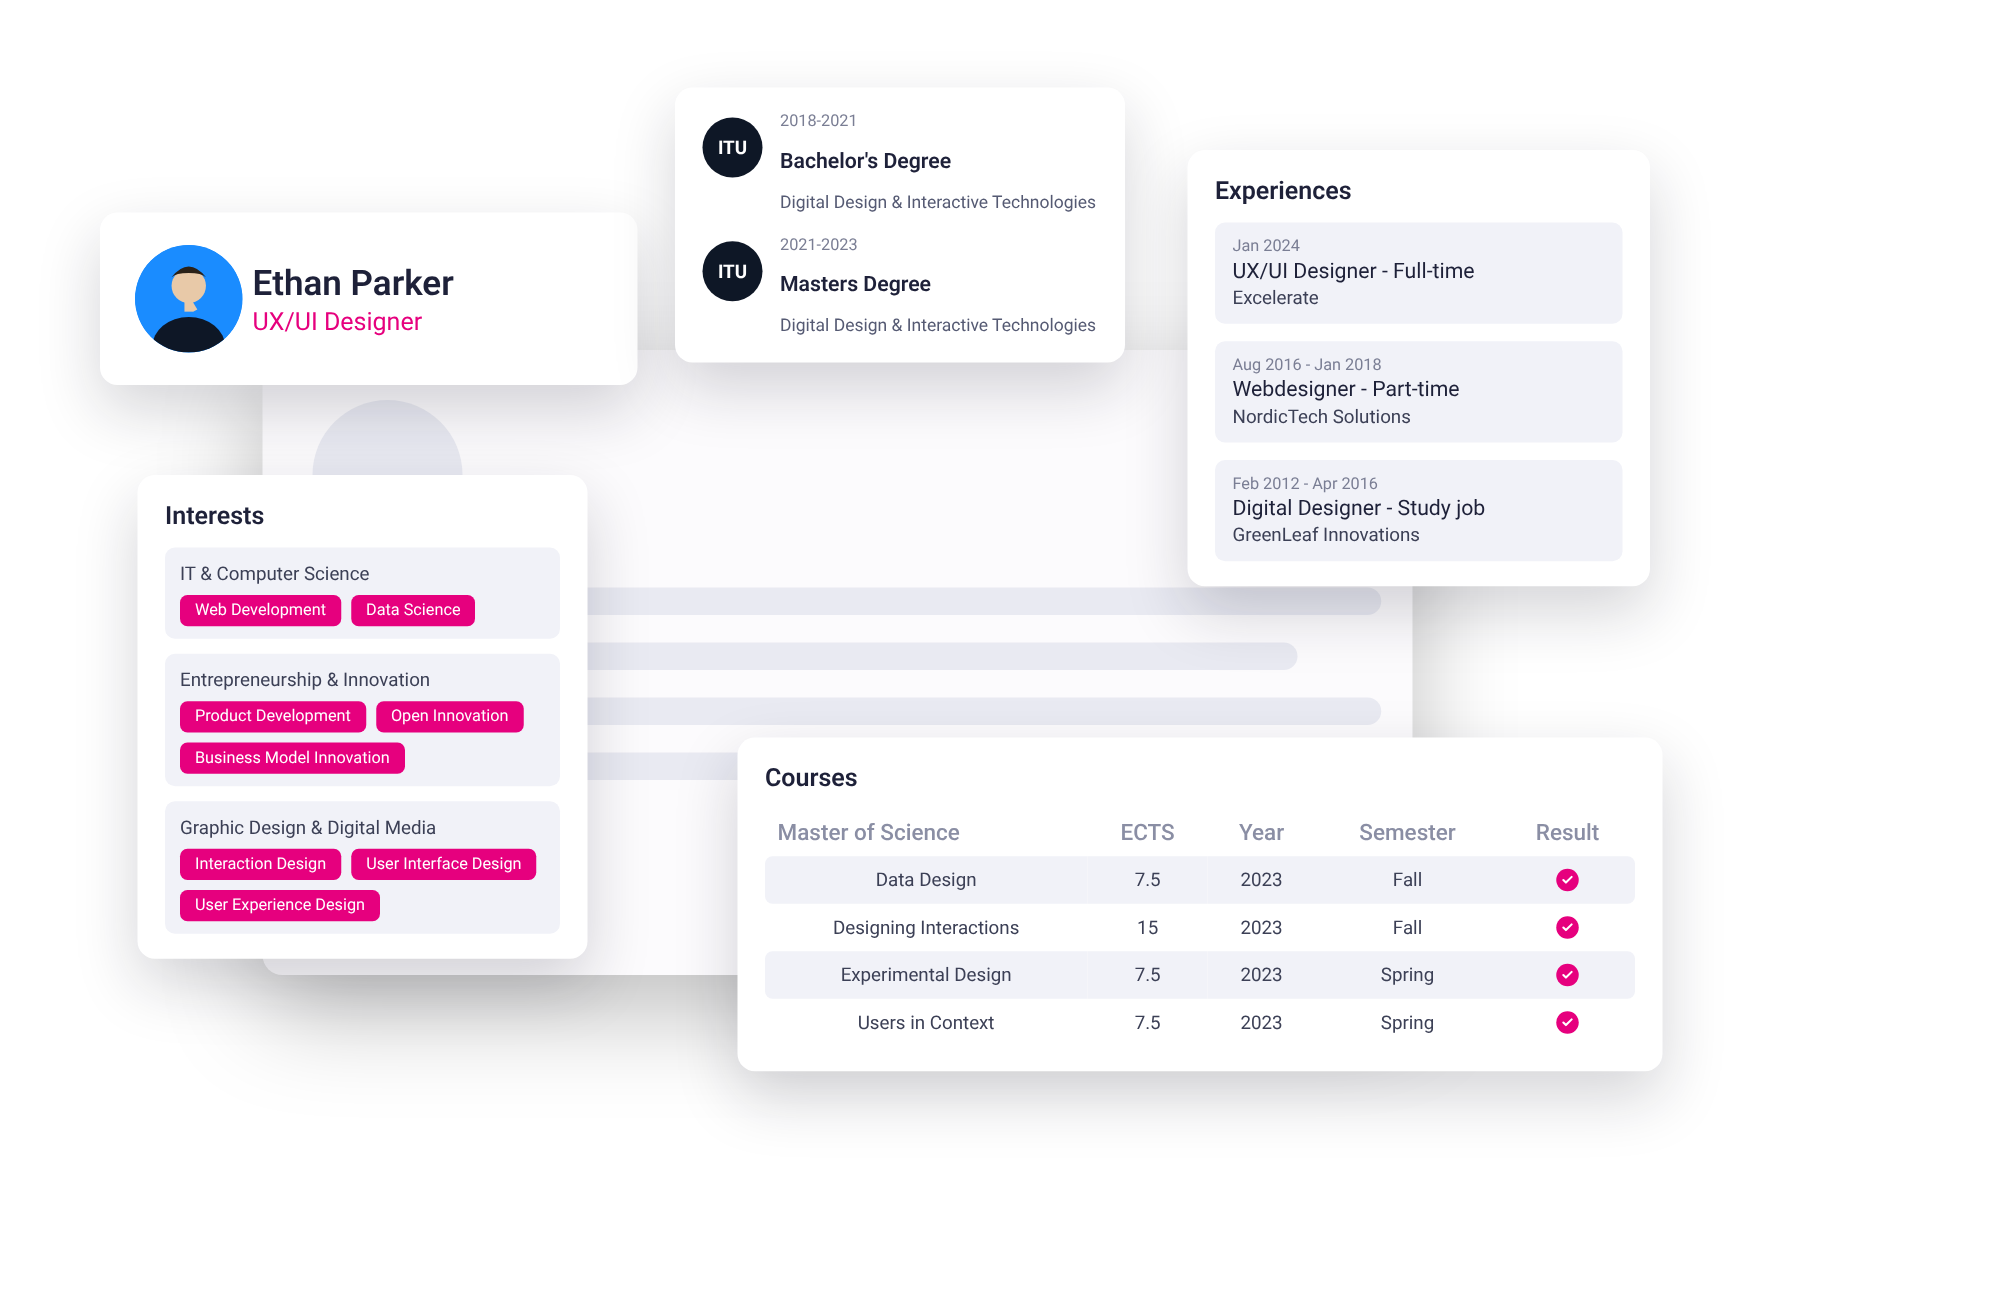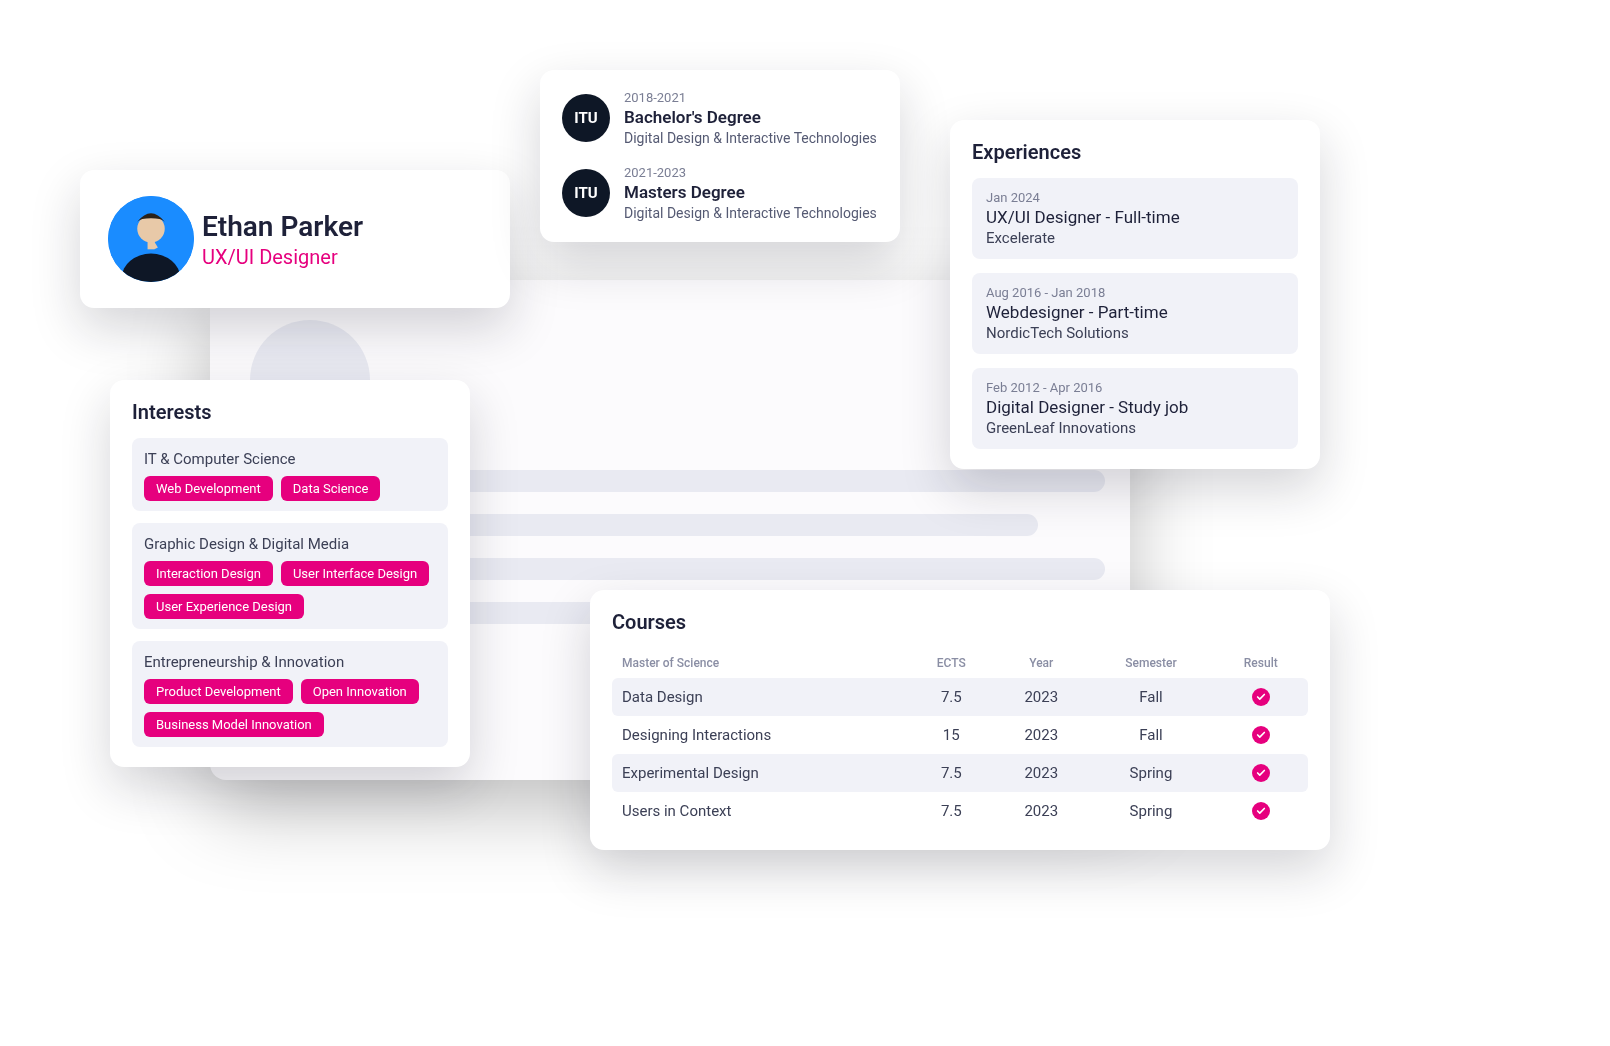--- a/index.html
+++ b/index.html
@@ -80,21 +80,21 @@
   .edu-item { display:flex; gap:14px; margin-bottom: 18px; }
   .edu-item:last-child { margin-bottom: 0; }
   .edu-logo {
     width: 48px; height:48px; border-radius:50%;
     background:#0e1726; color:#fff;
     display:flex; align-items:center; justify-content:center;
     font-weight:700; font-size:15px; flex:none;
     margin-top: 4px;
   }
   .edu-dates { font-size:13px; color:#7a7e94; }
-  .edu-title { font-size:17px; font-weight:600; color:#1e2139; margin:2px 0; }
+  .edu-title { font-size:17px; font-weight:600; color:#1e2139; margin:14px 0; }
   .edu-desc  { font-size:14px; color:#555a73; line-height:1.3; }
 
   
   .experiences-card { left: 950px; top: 120px; width: 370px; }
   .exp-item {
     background:#f1f2f8;
     border-radius:8px;
     padding:12px 14px;
     margin-bottom:14px;
   }
@@ -121,24 +121,24 @@
     padding:5px 12px;
     border-radius:6px;
     white-space:nowrap;
   }
 
   
   .courses-card { left: 590px; top: 590px; width: 740px; }
   .courses-table { width:100%; border-collapse:collapse; font-size:15px; }
   .courses-table th {
     text-align:left; font-weight:500; color:#8a8ea4;
-    padding:8px 10px; font-size:12px;
+    padding:8px 10px; font-size:18px;
   }
   .courses-table th.center, .courses-table td.center { text-align:center; }
-  .courses-table td { padding:10px 10px; color:#3c4056; }
+  .courses-table td { padding:10px 10px; color:#3c4056;text-align:center; }
   .courses-table tbody tr:nth-child(odd) td { background:#f1f2f8; }
   .courses-table tbody tr td:first-child { border-top-left-radius:6px; border-bottom-left-radius:6px; }
   .courses-table tbody tr td:last-child  { border-top-right-radius:6px; border-bottom-right-radius:6px; }
   .check-badge {
     display:inline-flex; width:18px; height:18px; border-radius:50%;
     background:#e6007e; align-items:center; justify-content:center;
   }
   .check-badge svg { width:10px; height:10px; display:block; }
 </style>
 </head>
@@ -217,33 +217,33 @@
     <h2>Interests</h2>
     <div id="interest-list">
         <div class="interest-group">
           <div class="interest-group-title">IT &amp; Computer Science</div>
           <div class="tags">
             <span class="tag">Web Development</span>
             <span class="tag">Data Science</span>
           </div>
         </div>
         <div class="interest-group">
+          <div class="interest-group-title">Entrepreneurship &amp; Innovation</div>
+          <div class="tags">
+            <span class="tag">Product Development</span>
+            <span class="tag">Open Innovation</span>
+            <span class="tag">Business Model Innovation</span>
+          </div>
+        </div>
+        <div class="interest-group">
           <div class="interest-group-title">Graphic Design &amp; Digital Media</div>
           <div class="tags">
             <span class="tag">Interaction Design</span>
             <span class="tag">User Interface Design</span>
             <span class="tag">User Experience Design</span>
-          </div>
-        </div>
-        <div class="interest-group">
-          <div class="interest-group-title">Entrepreneurship &amp; Innovation</div>
-          <div class="tags">
-            <span class="tag">Product Development</span>
-            <span class="tag">Open Innovation</span>
-            <span class="tag">Business Model Innovation</span>
           </div>
         </div>
       </div>
   </div>
 
   <div class="card courses-card">
     <h2>Courses</h2>
     <table class="courses-table">
       <thead>
         <tr>

